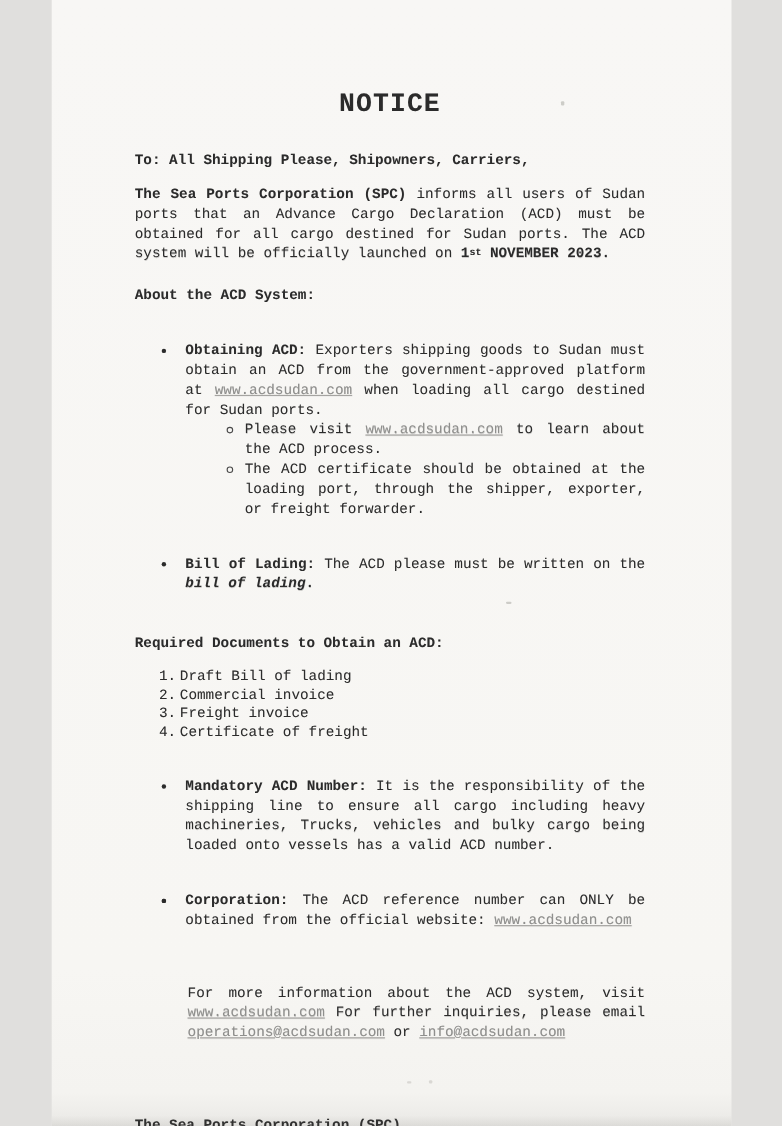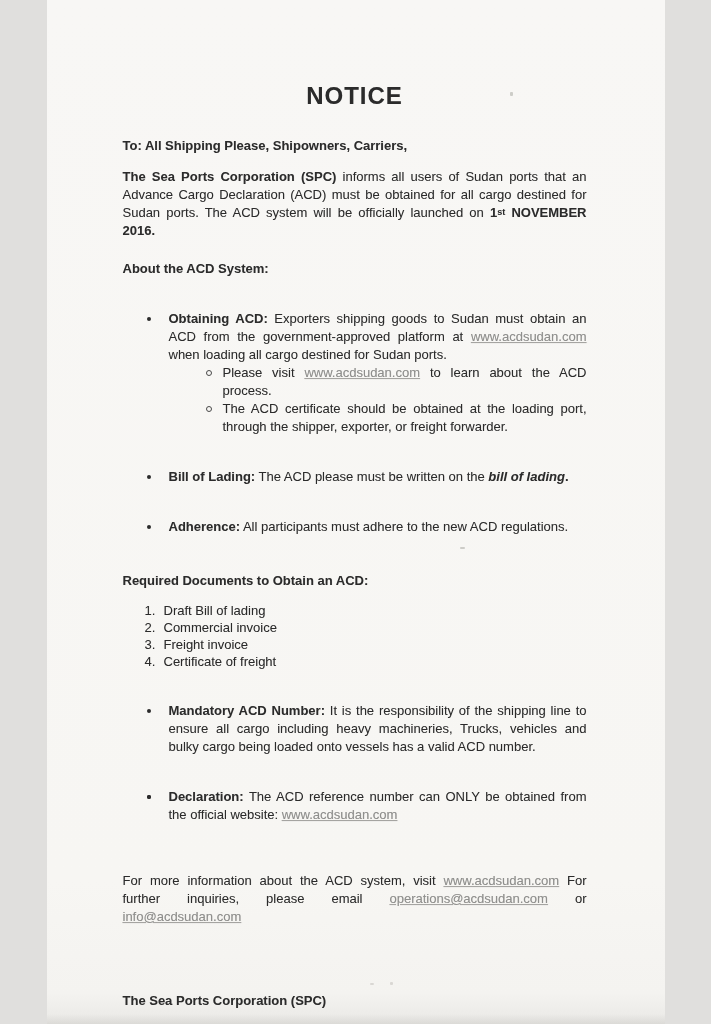--- a/index.html
+++ b/index.html
@@ -7,21 +7,21 @@
     padding: 0;
     background: #e0dfdd;
   }
   .page {
     position: relative;
     width: 618px;
     height: 1024px;
     margin: 0 auto;
     background: linear-gradient(180deg, #f8f7f5 0%, #f7f6f3 86%, #f4f3f0 97%, #e9e8e5 100%);
     overflow: hidden;
-    font-family: Liberation Sans, sans-serif;
+    font-family: Liberation Mono, monospace;
     font-size: 13px;
     line-height: 18px;
     color: #2b2b2b;
     text-shadow: 0.2px 0.2px 0.3px rgba(60,60,60,0.22);
   }
   .content {
     padding: 0 78px 0 76px;
   }
   .title {
     margin-top: 82px;
@@ -104,20 +104,21 @@
     display: flex;
   }
   .ol-num {
     display: inline-block;
     width: 19px;
     flex: 0 0 19px;
   }
   .footer-para {
     margin-top: 48px;
     text-align: justify;
+    margin-left: 48px;
   }
   .signature {
     margin-top: 66px;
     font-weight: bold;
   }
   .bottom-edge {
     position: absolute;
     left: 0;
     right: 0;
     bottom: 0;
@@ -134,34 +135,33 @@
 </head>
 <body>
 
 <div class="page">
   <div class="content">
 
     <div class="title">NOTICE</div>
 
     <div class="to-line">To: All Shipping Please, Shipowners, Carriers,</div>
 
-    <div class="para"><span class="b">The Sea Ports Corporation (SPC)</span><span> informs all users of Sudan ports that an Advance Cargo Declaration (ACD) must be obtained for all cargo destined for Sudan ports. The ACD system will be officially launched on </span><span class="b">1</span><sup class="b">st</sup><span class="b"> NOVEMBER 2016.</span></div>
+    <div class="para"><span class="b">The Sea Ports Corporation (SPC)</span><span> informs all users of Sudan ports that an Advance Cargo Declaration (ACD) must be obtained for all cargo destined for Sudan ports. The ACD system will be officially launched on </span><span class="b">1</span><sup class="b">st</sup><span class="b"> NOVEMBER 2023.</span></div>
 
     <div class="heading h-about">About the ACD System:</div>
 
     <div class="bullets-about">
       <div class="b1"><span class="dot"></span><span class="b">Obtaining ACD:</span><span> Exporters shipping goods to Sudan must obtain an ACD from the government-approved platform at </span><span class="link">www.acdsudan.com</span><span> when loading all cargo destined for Sudan ports.</span></div>
 
       <div class="b2"><span class="circle"></span><span>Please visit </span><span class="link">www.acdsudan.com</span><span> to learn about the ACD process.</span></div>
 
       <div class="b2"><span class="circle"></span><span>The ACD certificate should be obtained at the loading port, through the shipper, exporter, or freight forwarder.</span></div>
 
       <div class="b1"><span class="dot"></span><span class="b">Bill of Lading:</span><span> The ACD please must be written on the </span><span class="bi">bill of lading</span><span class="b">.</span></div>
 
-      <div class="b1"><span class="dot"></span><span class="b">Adherence:</span><span> All participants must adhere to the new ACD regulations.</span></div>
     </div>
 
     <div class="heading h-required">Required Documents to Obtain an ACD:</div>
 
     <div class="ol">
       <div class="ol-row">
           <span class="ol-num">1.</span>
           <span>Draft Bill of lading</span>
         </div>
       <div class="ol-row">
@@ -177,21 +177,21 @@
           <span>Certificate of freight</span>
         </div>
     </div>
 
 
     <div class="bullets-resp">
       <div class="b1"><span class="dot"></span><span class="b">Mandatory ACD Number:</span><span> It is the responsibility of the shipping line to ensure all cargo including heavy machineries, Trucks, vehicles and bulky cargo being loaded onto vessels has a valid ACD number.</span></div>
 
       <div class="b1"><span class="dot"></span></div>
 
-      <div class="b1"><span class="dot"></span><span class="b">Declaration:</span><span> The ACD reference number can ONLY be obtained from the official website: </span><span class="link">www.acdsudan.com</span></div>
+      <div class="b1"><span class="dot"></span><span class="b">Corporation:</span><span> The ACD reference number can ONLY be obtained from the official website: </span><span class="link">www.acdsudan.com</span></div>
     </div>
 
     <div class="footer-para"><span>For more information about the ACD system, visit </span><span class="link">www.acdsudan.com</span><span> For further inquiries, please email </span><span class="link">operations@acdsudan.com</span><span> or </span><span class="link">info@acdsudan.com</span></div>
 
     <div class="signature">The Sea Ports Corporation (SPC)</div>
 
   </div>
 
   <span class="speck" style="left:463px; top:92px; width:3px; height:4px;"></span>
   <span class="speck" style="left:413px; top:547px; width:5px; height:2px;"></span>

